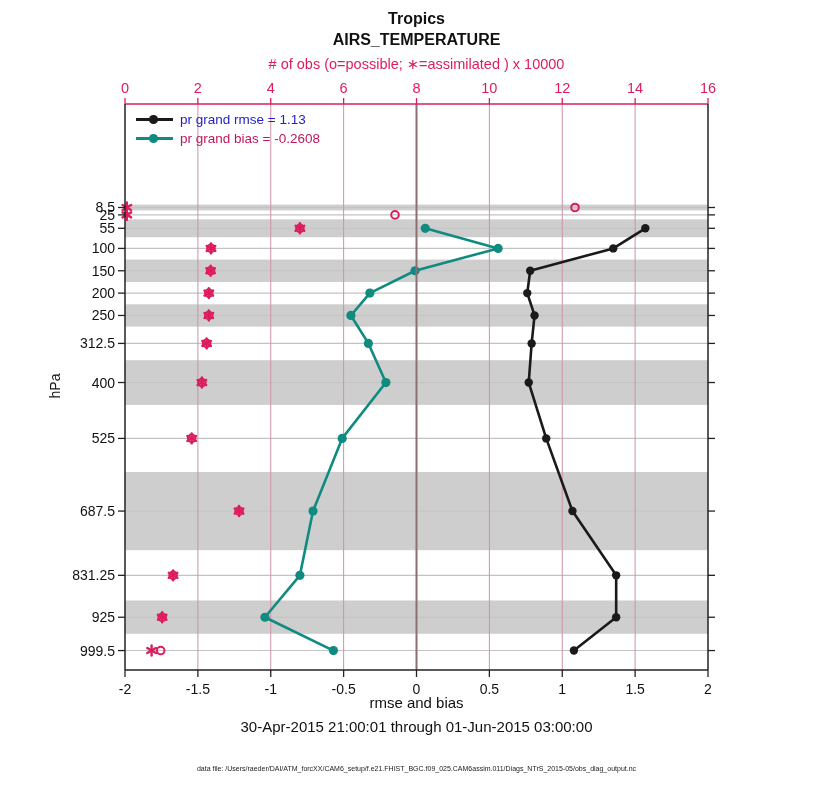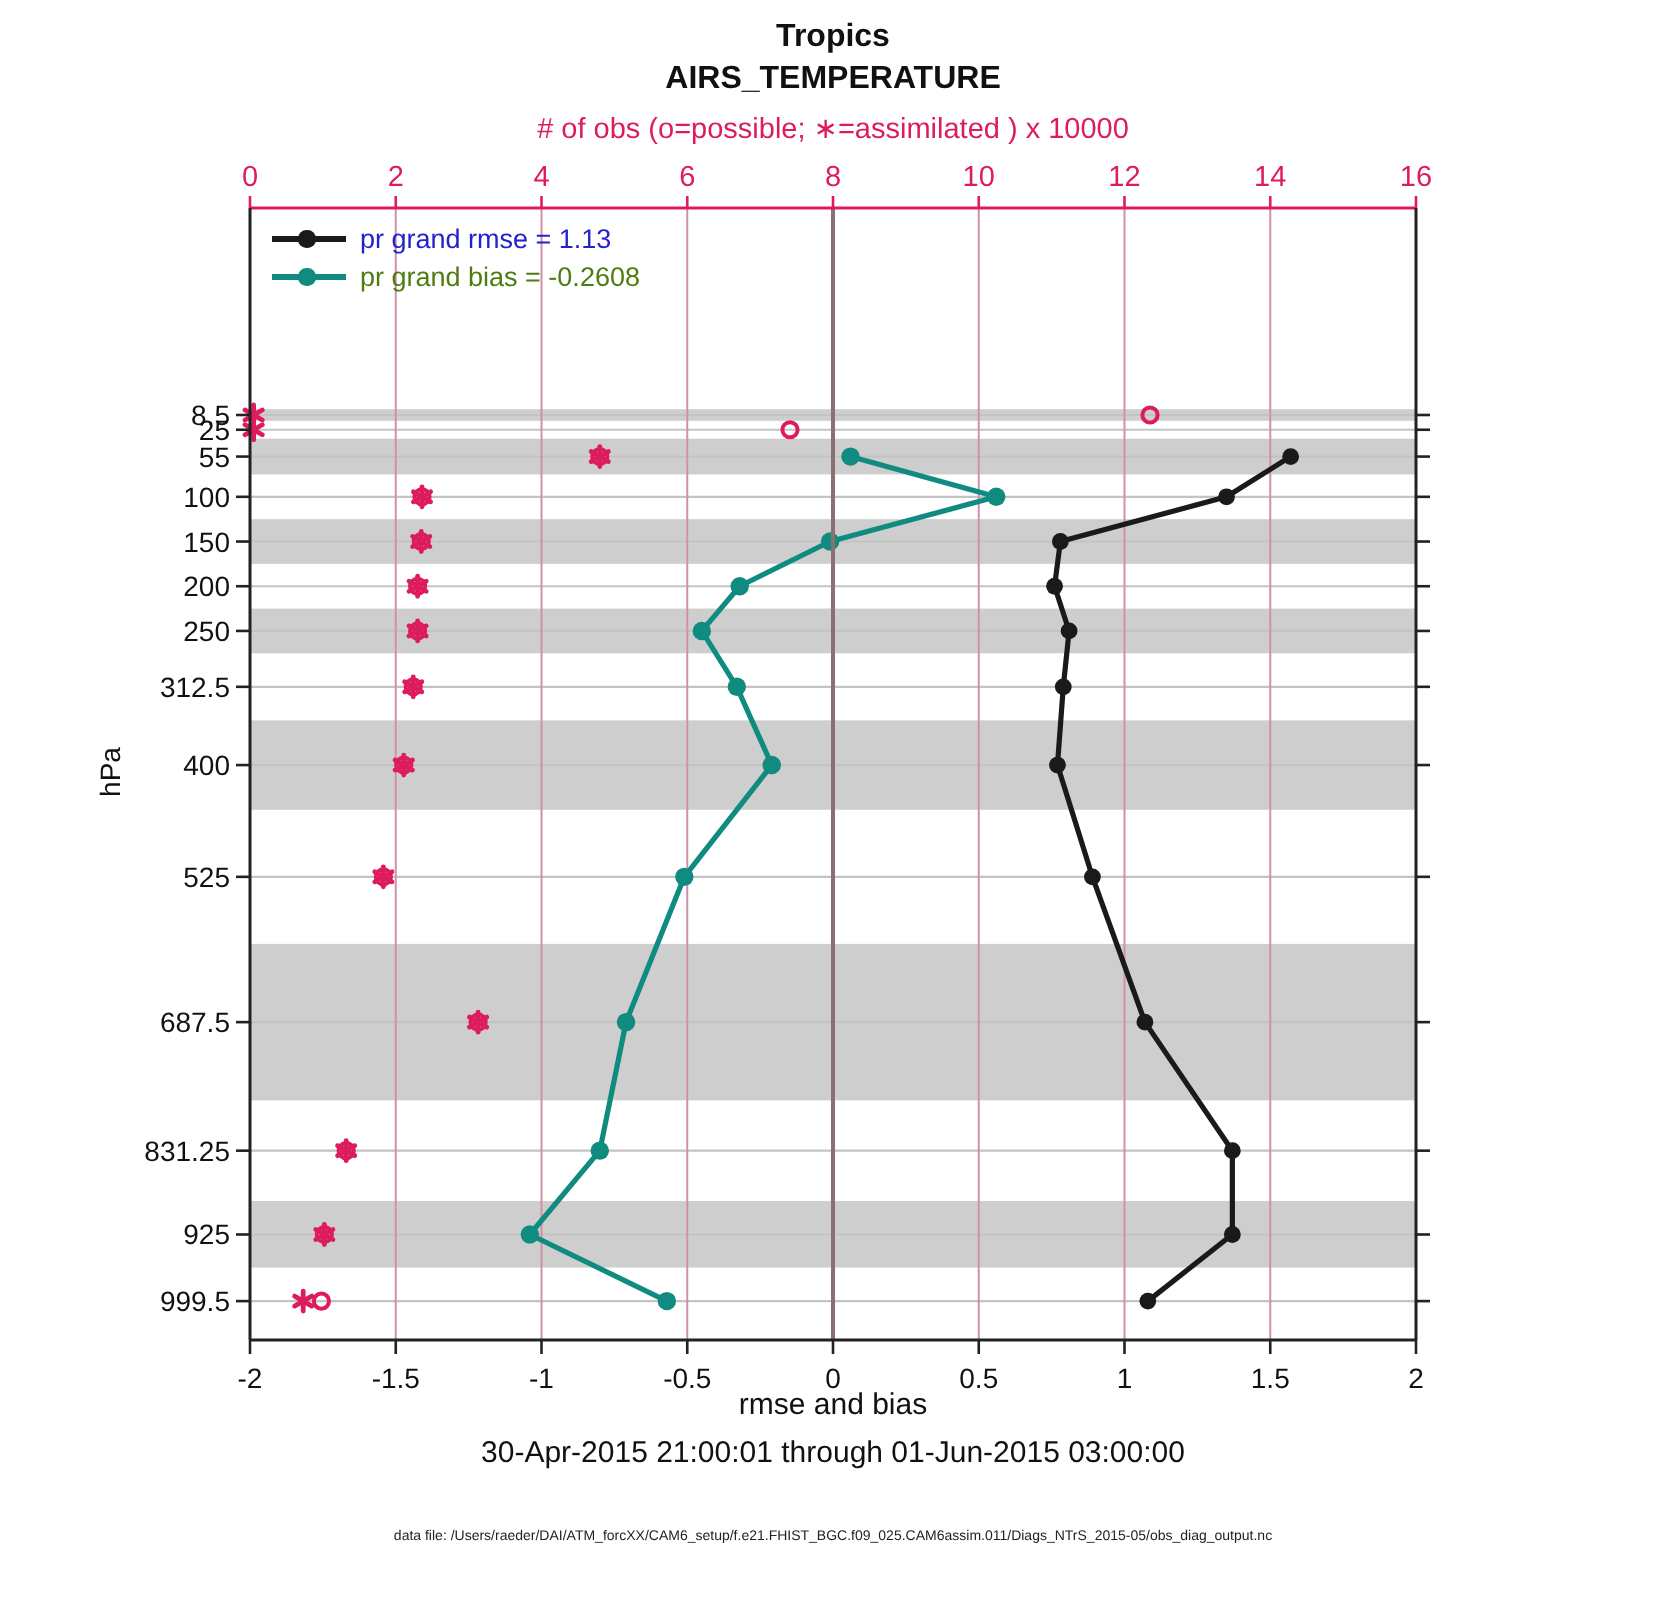--- a/index.html
+++ b/index.html
@@ -253,21 +253,21 @@
           <span class="swline"></span>
           <span class="swdot"></span>
         </span>
       <span class="legtxt" id="leg-rmse" style="color: rgb(34, 34, 204);">pr grand rmse = 1.13</span>
     </div>
     <div class="legrow">
       <span class="sw" id="sw-bias" style="--c: #0f8b80;">
           <span class="swline"></span>
           <span class="swdot"></span>
         </span>
-      <span class="legtxt" id="leg-bias" style="color: #4d7c0f;">pr grand bias = -0.2608</span>
+      <span class="legtxt" id="leg-bias" style="color: #be185d;">pr grand bias = -0.2608</span>
     </div>
   </div>
 
   <div class="ylabel">hPa</div>
   <div class="ctr xlabel">rmse and bias</div>
   <div class="ctr timespan">30-Apr-2015 21:00:01 through 01-Jun-2015 03:00:00</div>
   <div class="ctr datafile">data file: /Users/raeder/DAI/ATM_forcXX/CAM6_setup/f.e21.FHIST_BGC.f09_025.CAM6assim.011/Diags_NTrS_2015-05/obs_diag_output.nc</div>
 </div>
 
 </body></html>

